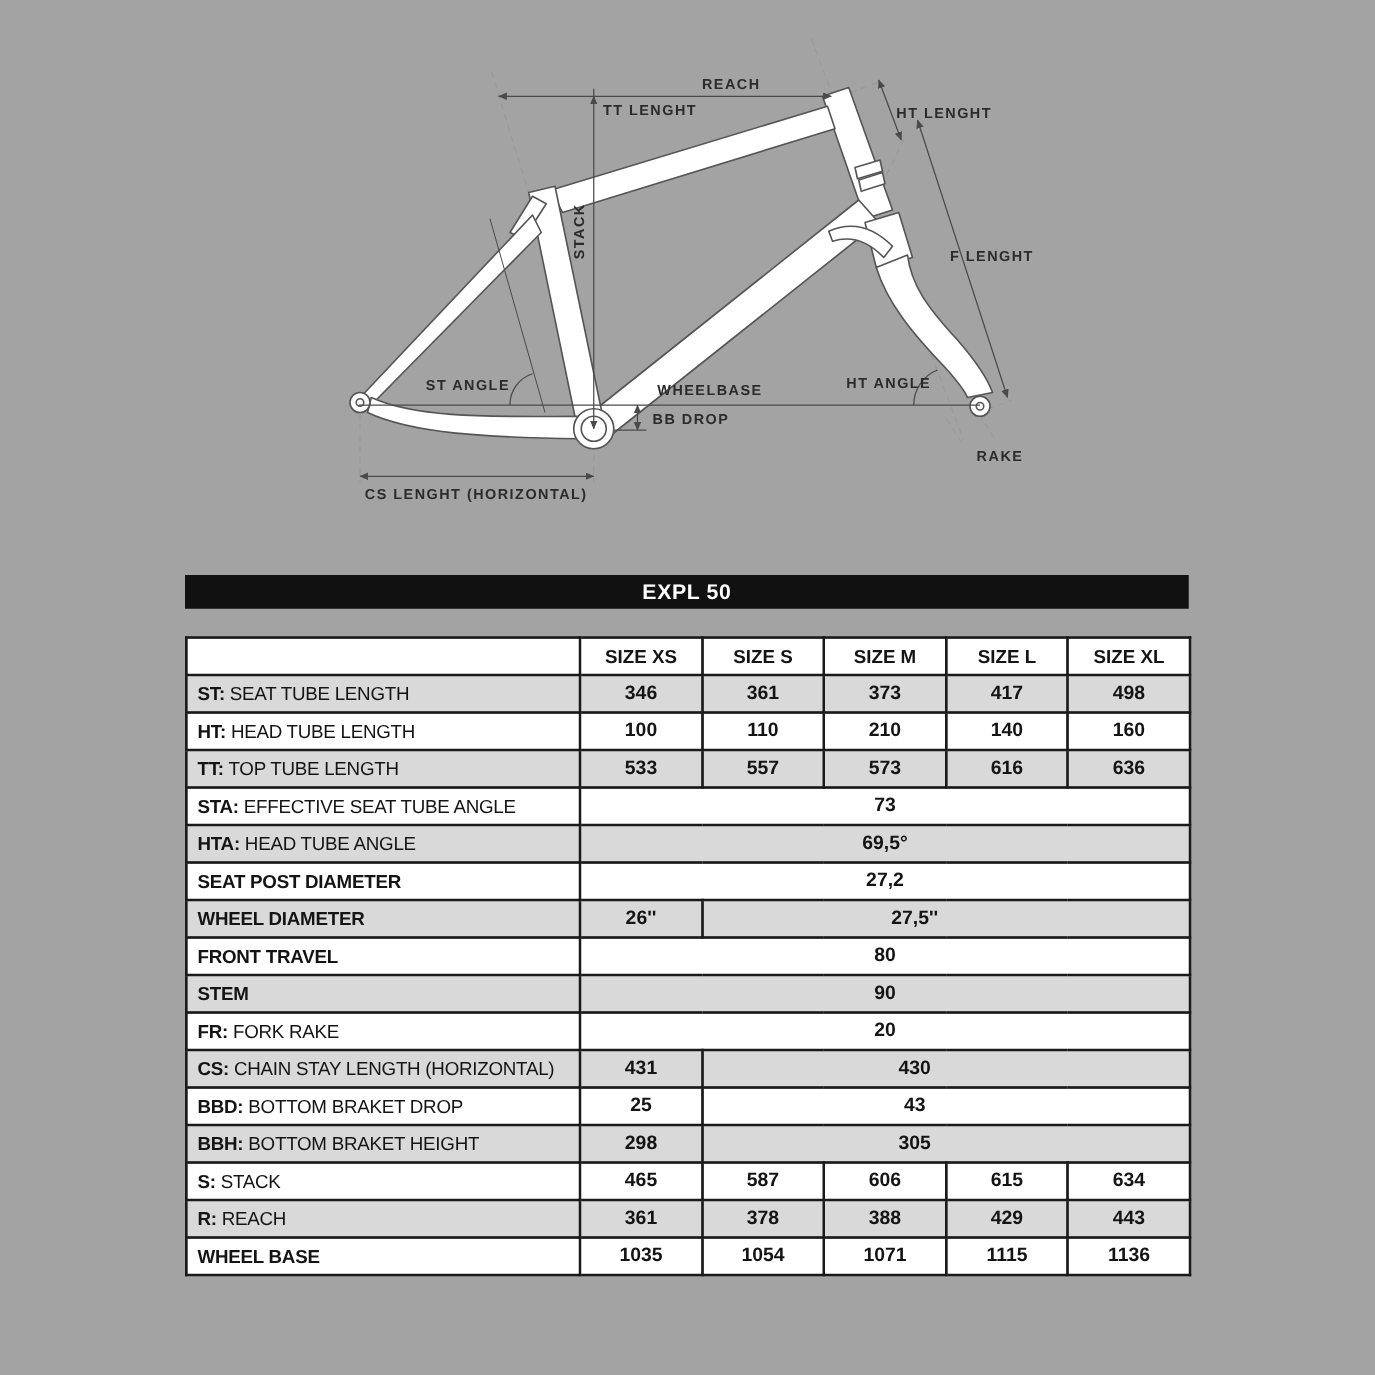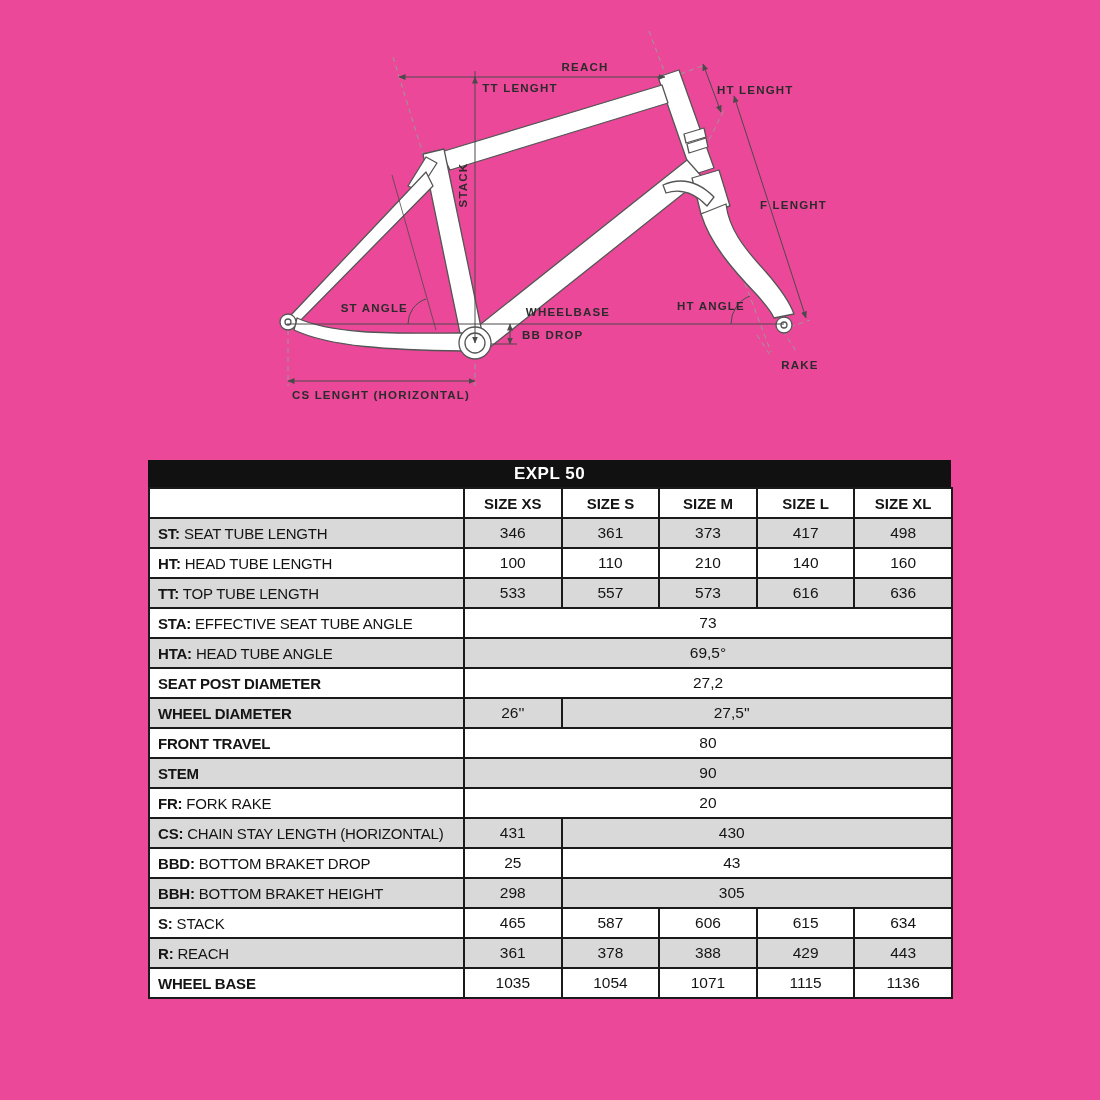--- a/index.html
+++ b/index.html
@@ -1,34 +1,34 @@
 <!DOCTYPE html>
 <html><head>
 <meta charset="utf-8">
 <style>
   html,body{margin:0;padding:0;background:#fff;}
-  .stage{position:relative;width:1100px;height:1100px;background:#ec4899;overflow:hidden;
+  .stage{position:relative;width:1100px;height:1100px;background:#a3a3a3;overflow:hidden;
          font-family:"Liberation Sans",sans-serif;}
   
   .diagram{position:absolute;left:0;top:0;}
   .dim-label{font-family:"Liberation Sans",sans-serif;font-size:11.5px;font-weight:700;
              letter-spacing:1.2px;fill:#2b2b2b;}
   
   .spec{position:absolute;left:148px;top:460px;width:803px;}
   .title-bar{background:#111111;color:#ffffff;text-align:center;font-size:17px;font-weight:700;
              letter-spacing:.5px;height:27px;line-height:27px;}
-  table.geo{border-collapse:collapse;table-layout:fixed;width:803px;margin-top:0;}
+  table.geo{border-collapse:collapse;table-layout:fixed;width:803px;margin-top:22px;}
   table.geo col.lblcol{width:315px;}
   table.geo col.szcol{width:97.6px;}
   table.geo th,table.geo td{border:2px solid #1a1a1a;height:28px;padding:0;
       font-size:15px;color:#141414;white-space:nowrap;overflow:hidden;}
   table.geo thead th{font-weight:700;text-align:center;font-size:15px;background:#fff;}
   table.geo td.lbl{text-align:left;padding-left:8px;letter-spacing:-0.2px;font-weight:400;}
   table.geo td.lbl .pfx{font-weight:700;}
-  table.geo td.val{text-align:center;font-weight:400;font-size:15.5px;}
+  table.geo td.val{text-align:center;font-weight:700;font-size:15.5px;}
   table.geo td.shift{padding-right:98px;padding-left:48px;}  
   table.geo tbody tr:nth-child(odd) td{background:#d9d9d9;}
   table.geo tbody tr:nth-child(even) td{background:#ffffff;}
 </style>
 </head>
 <body>
 
 <div class="stage">
 
   <svg class="diagram" width="1100" height="445" viewBox="0 0 1100 445">

